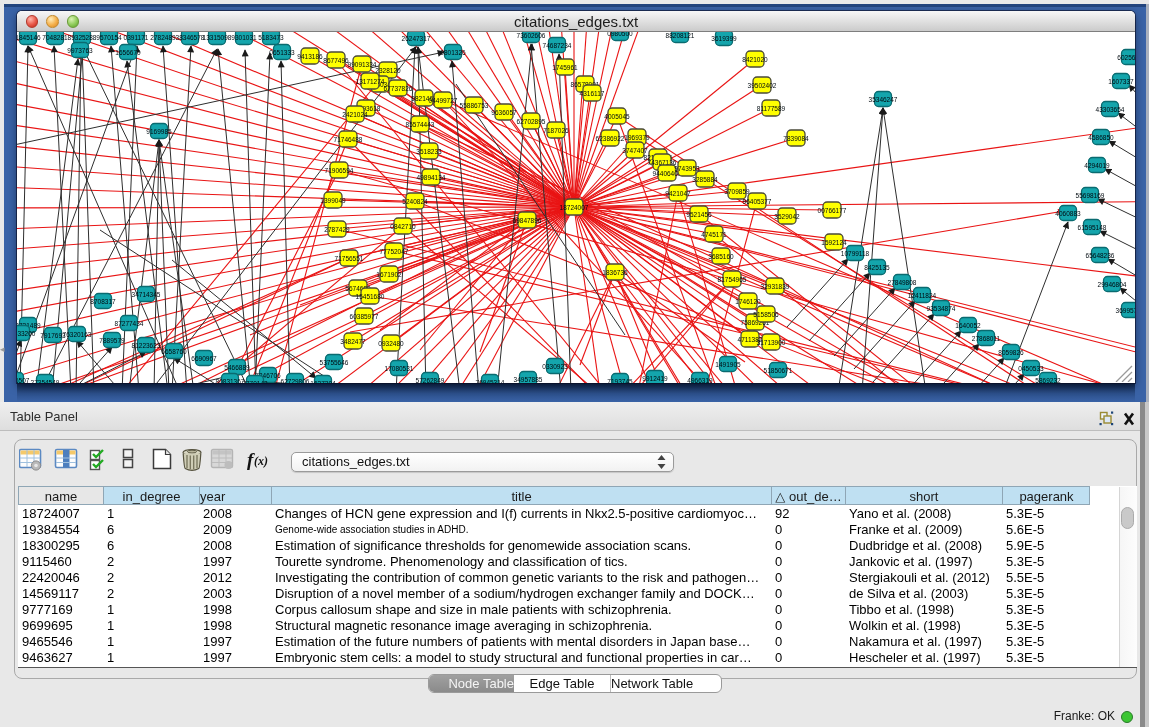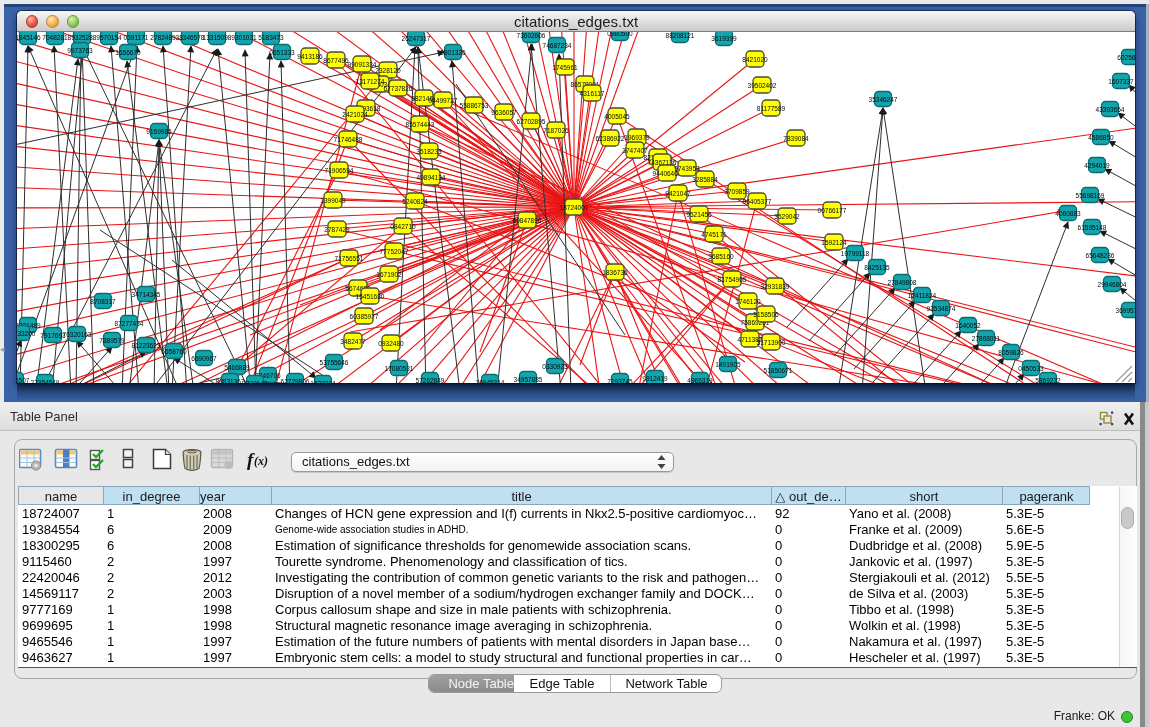--- a/index.html
+++ b/index.html
@@ -1006,19 +1006,19 @@
 <div style="position:absolute;left:775px;top:650px;width:70px;height:16px;font-size:13px;line-height:16px;color:#000;overflow:hidden;white-space:nowrap">0</div>
 <div style="position:absolute;left:849px;top:650px;width:153px;height:16px;font-size:13px;line-height:16px;color:#000;overflow:hidden;white-space:nowrap">Hescheler et al. (1997)</div>
 <div style="position:absolute;left:1006px;top:650px;width:84px;height:16px;font-size:13px;line-height:16px;color:#000;overflow:hidden;white-space:nowrap">5.3E-5</div>
 
 <div class="abs" style="left:1119px;top:487px;width:18px;height:180px;background:linear-gradient(90deg,#f6f6f6,#fdfdfd);border-left:1px solid #d5d5d5;box-sizing:border-box"></div>
 <div class="abs" style="left:1121px;top:507px;width:13px;height:22px;background:#c9c9c9;border:1px solid #aaa;border-radius:7px;box-sizing:border-box"></div>
 
 <div class="abs" style="left:428px;top:674px;width:294px;height:19px;border:1px solid #9a9a9a;border-radius:6px;background:#fff;box-sizing:border-box;overflow:hidden">
   <div style="position:absolute;left:0;top:0;width:85px;height:19px;background:linear-gradient(180deg,#a0a0a0,#888888);color:#f5f5f5;font-size:13px;line-height:18px;text-align:right">Node Table</div>
   <div style="position:absolute;left:85px;top:0;width:97px;height:19px;color:#111;font-size:13px;line-height:18px;text-align:center;border-right:1px solid #bdbdbd;box-sizing:border-box">Edge Table</div>
-  <div style="position:absolute;left:182px;top:0;width:111px;height:19px;color:#111;font-size:13px;line-height:18px;text-align:center">Network Table</div>
+  <div style="position:absolute;left:182px;top:0;width:111px;height:19px;color:#111;font-size:13px;line-height:18px;text-align:left">Network Table</div>
 </div>
 
 <div class="abs" style="right:34px;top:709px;font-size:12px;color:#1a1a1a">Franke: OK</div>
 <div class="abs" style="left:1121px;top:711px;width:12px;height:12px;border-radius:50%;background:#3cc633;border:1px solid #2a7a2a;box-sizing:border-box"></div>
 
 <div class="abs" style="left:1140px;top:402px;width:5px;height:325px;background:#8a8a8a"></div>
 <div class="abs" style="left:1145px;top:402px;width:4px;height:325px;background:#c9c9c9"></div>
 </body></html>

